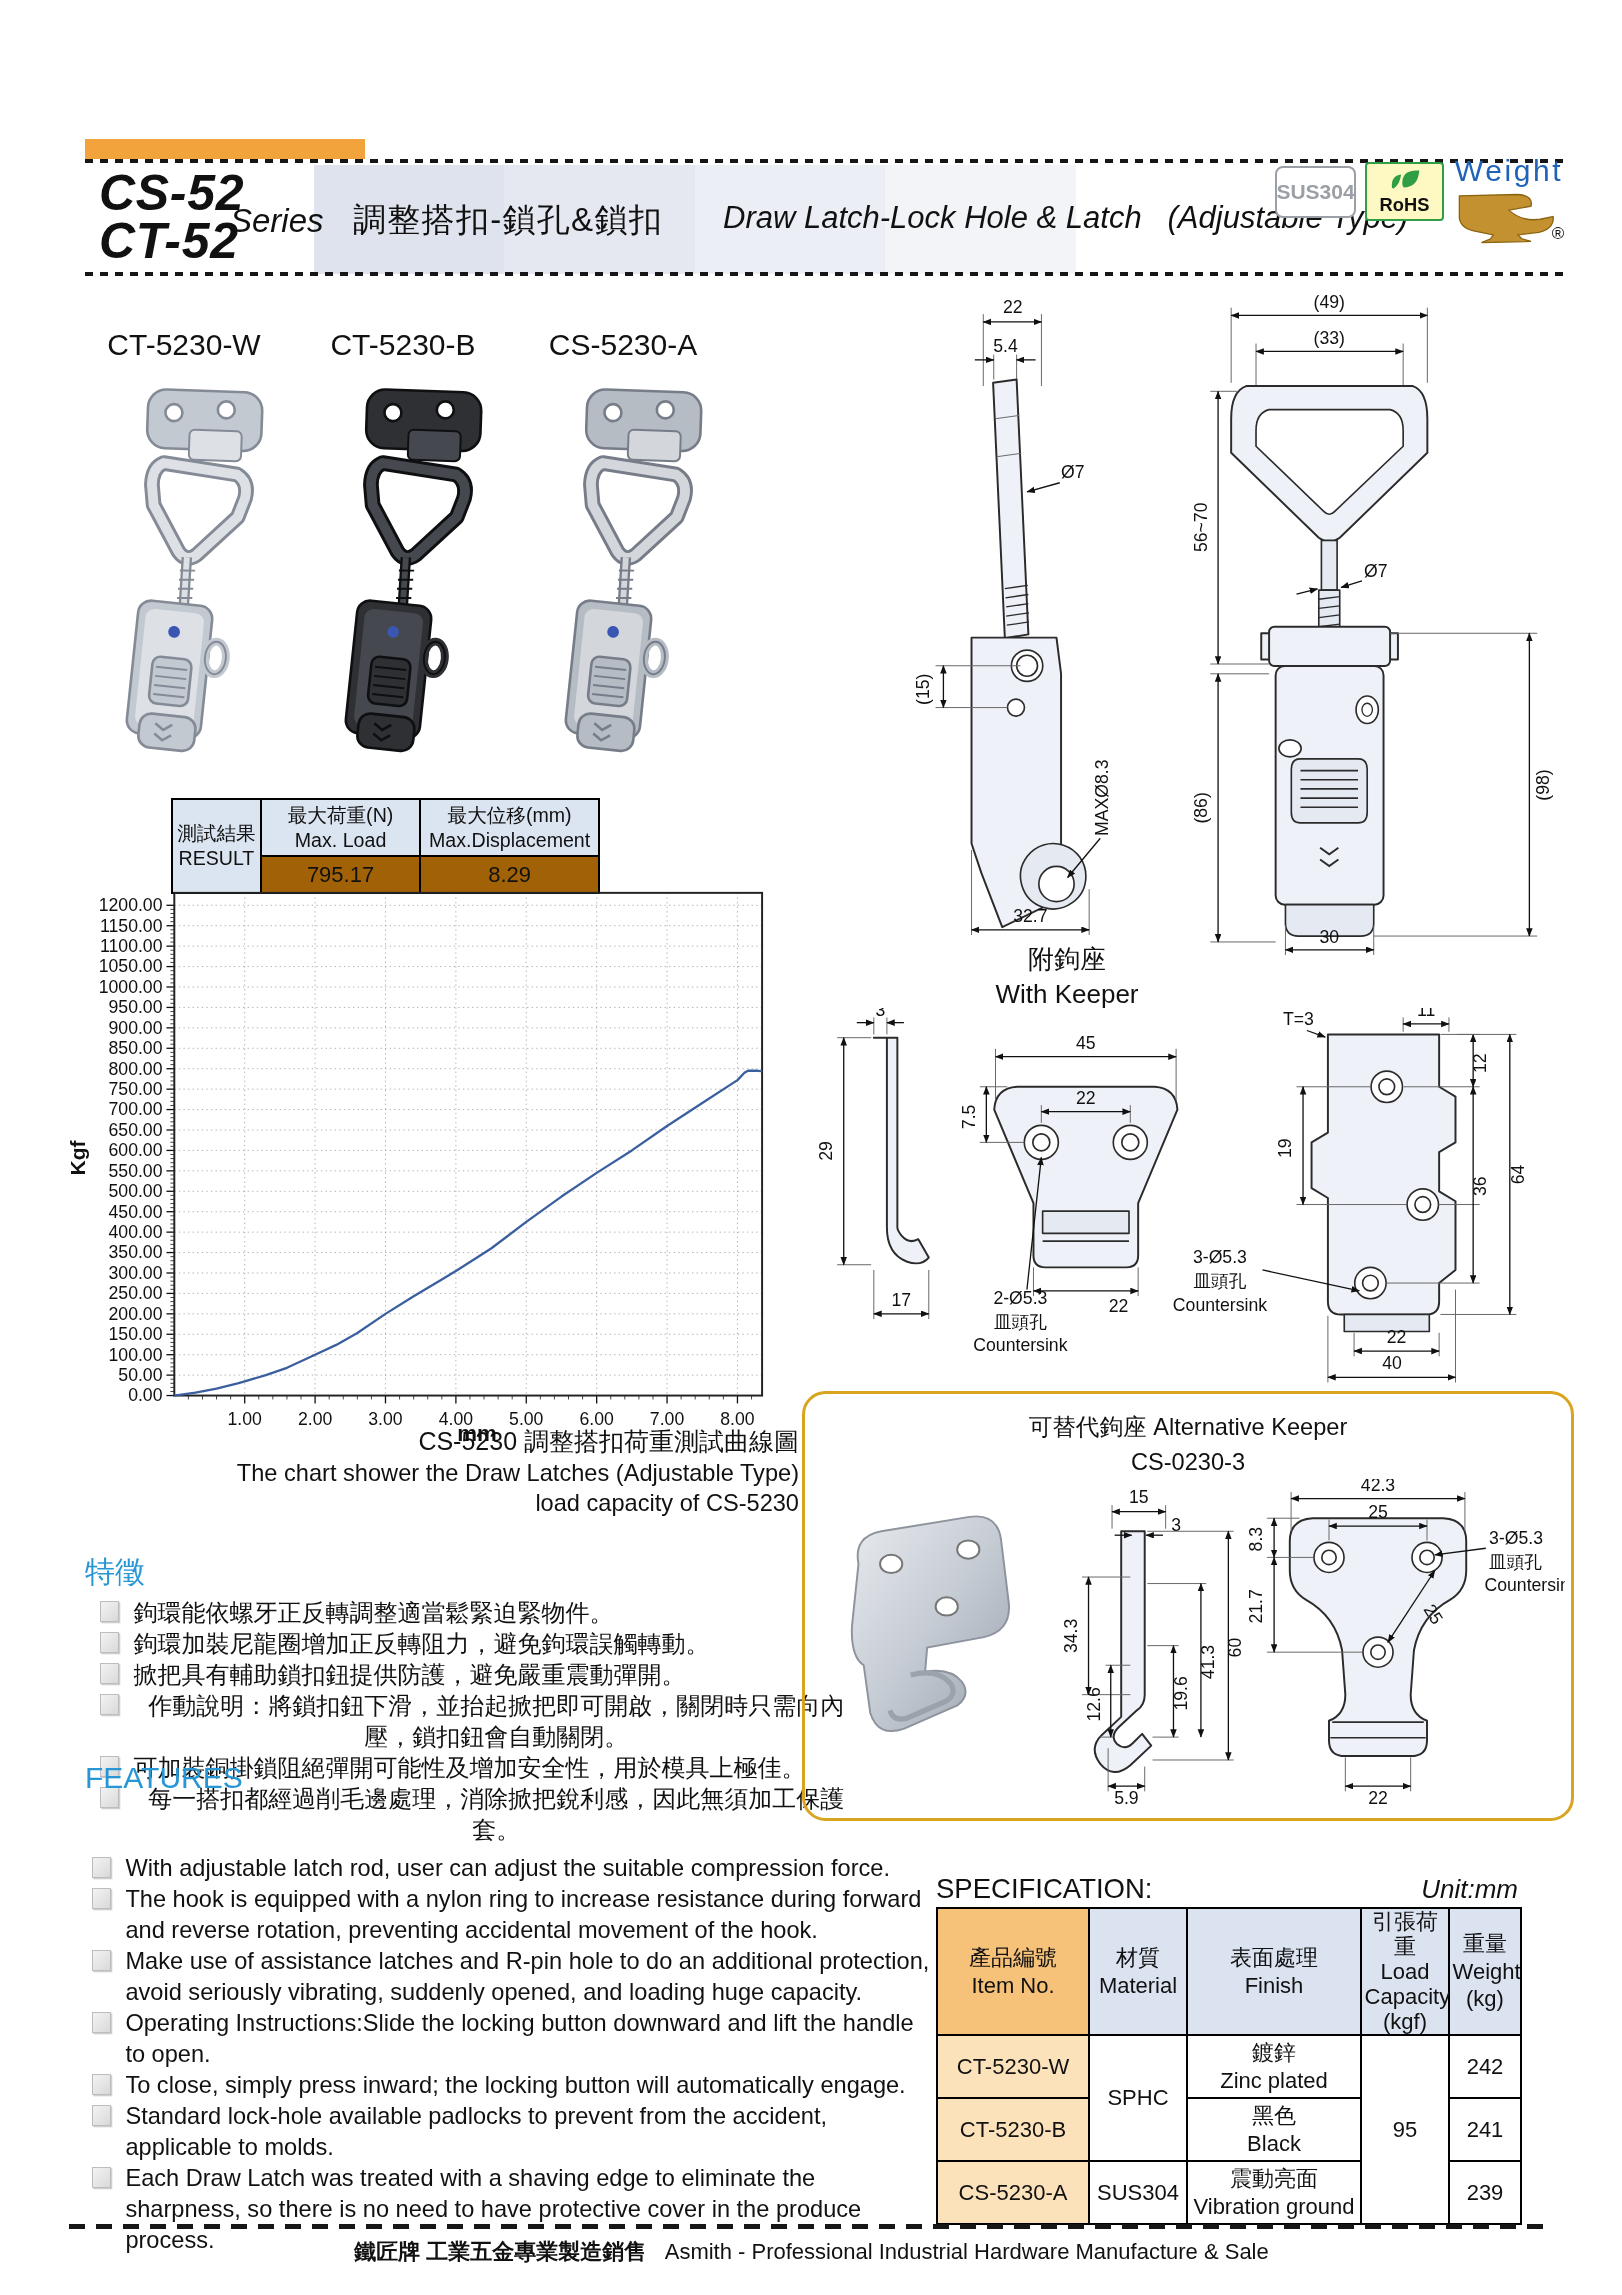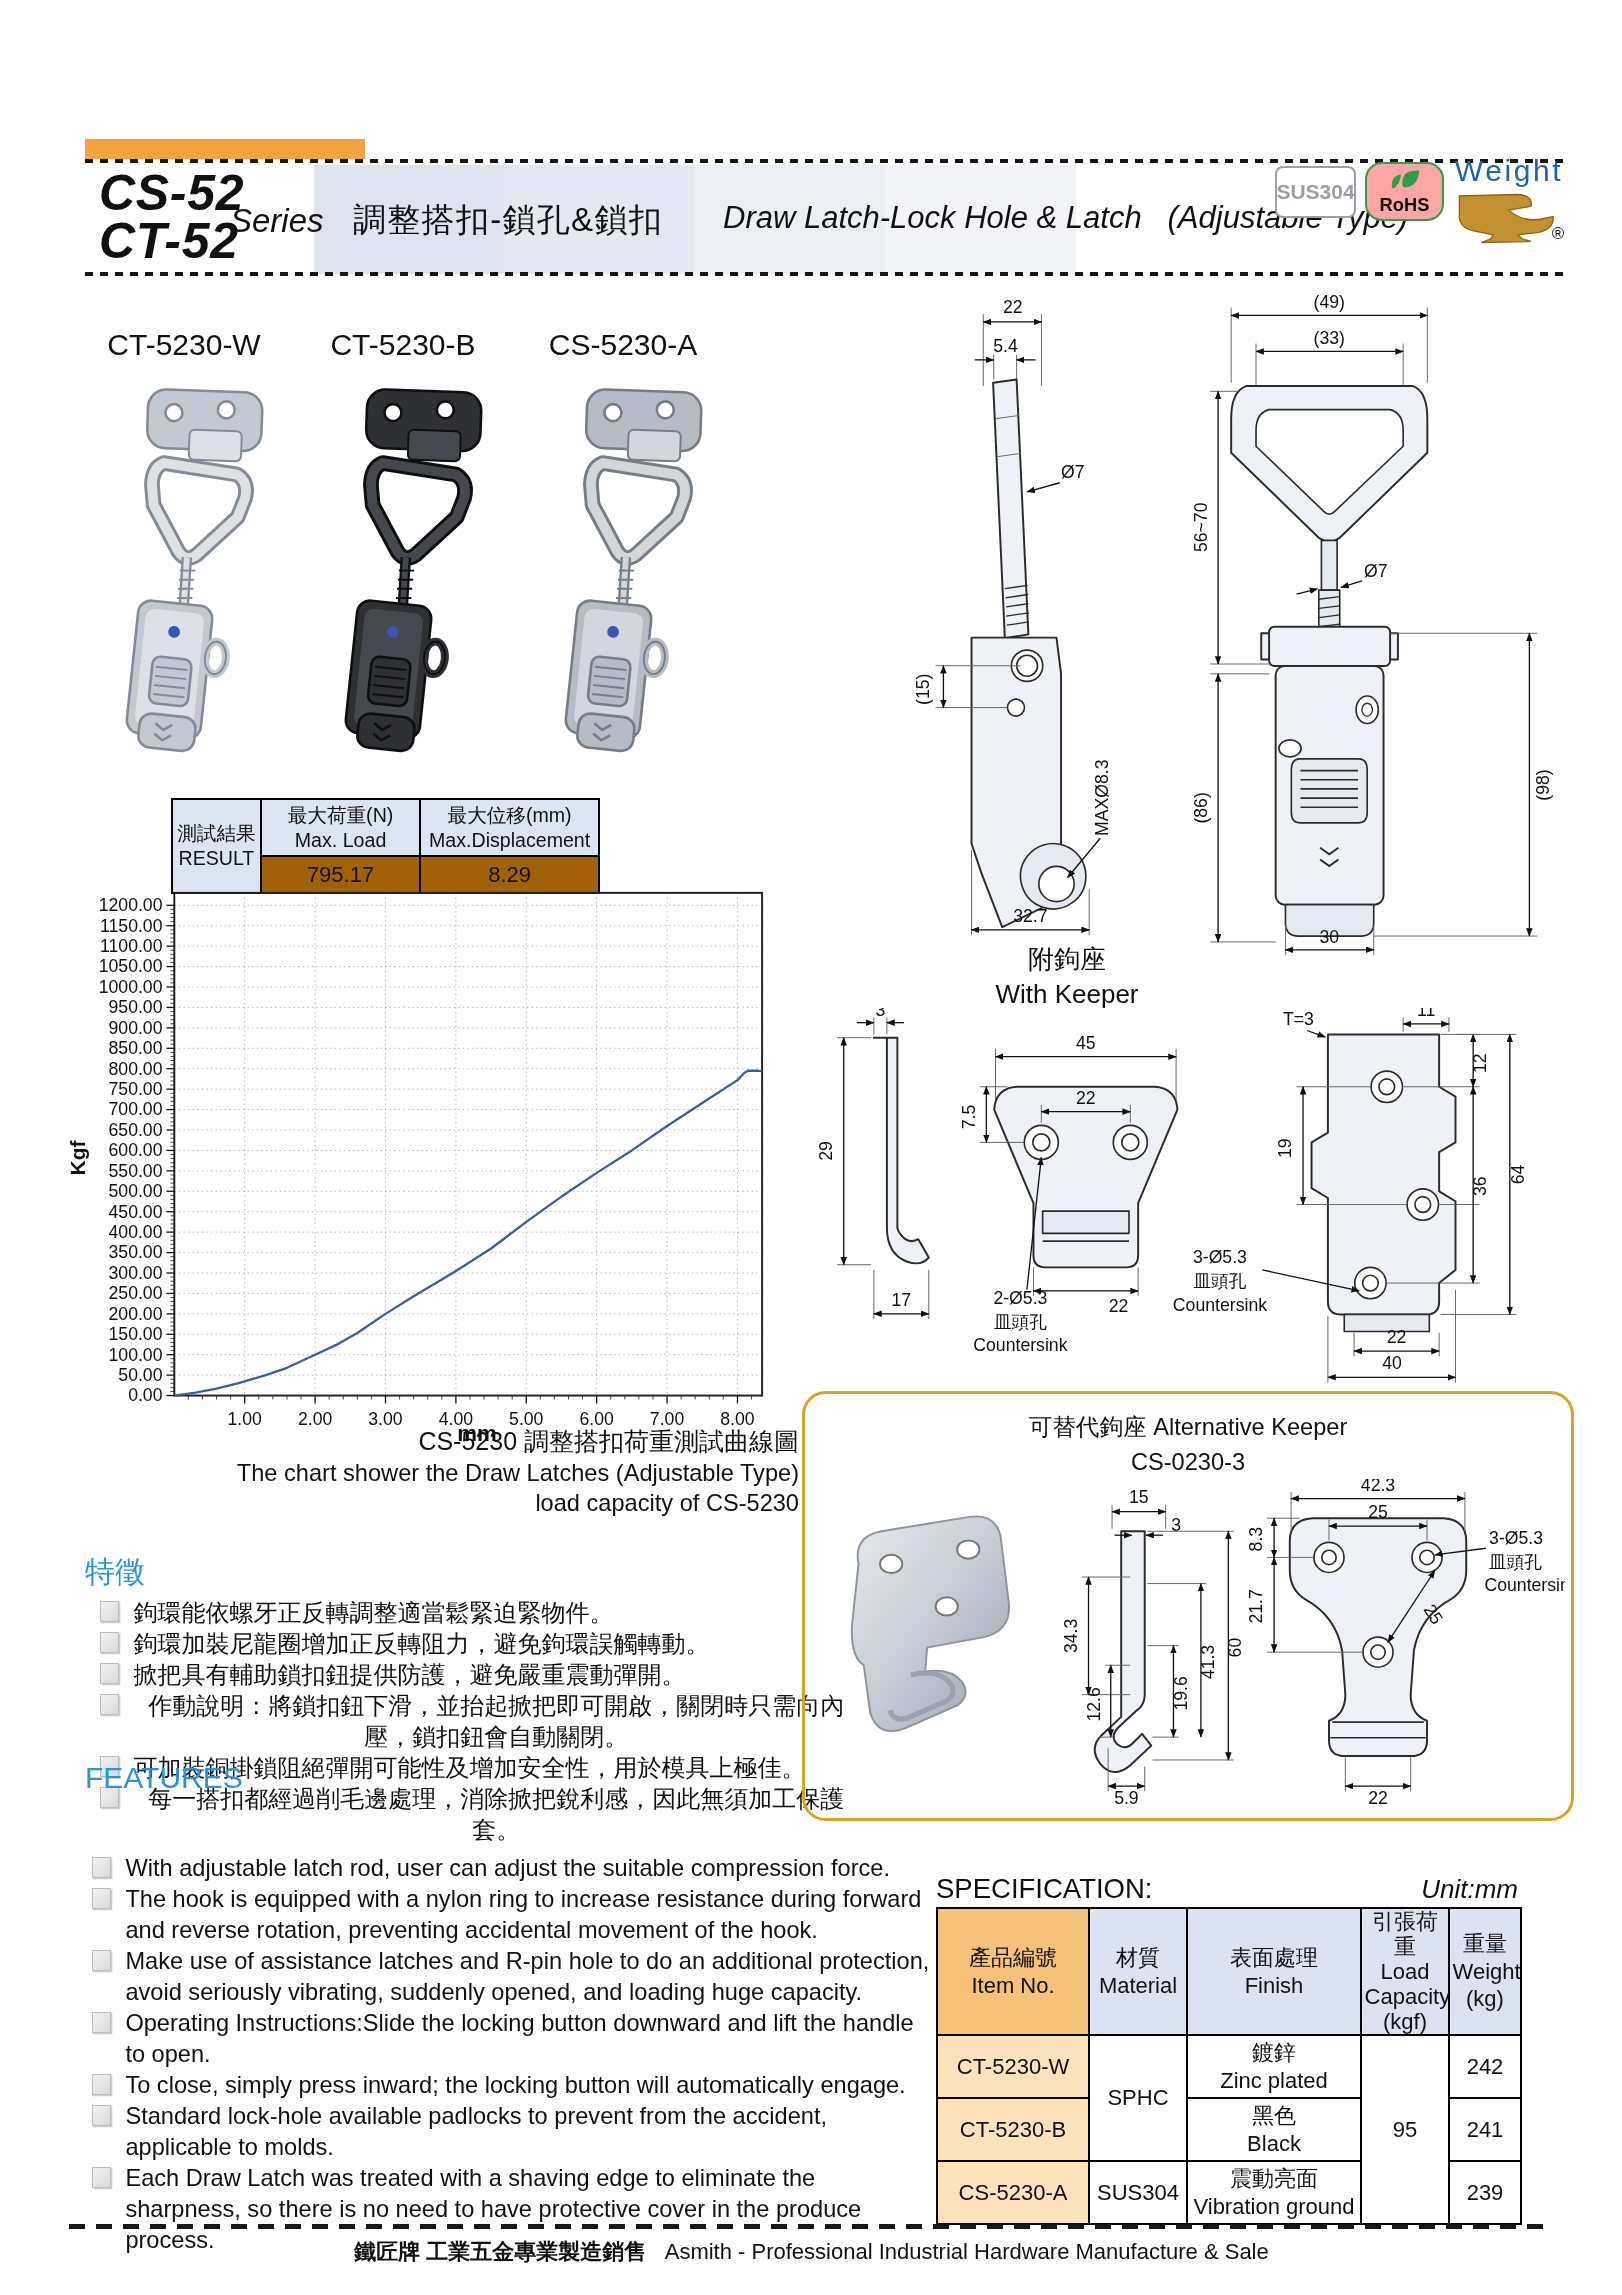--- a/index.html
+++ b/index.html
@@ -9,21 +9,21 @@
   .dashline{height:3.9px;background:repeating-linear-gradient(90deg,#161616 0 7.9px,transparent 7.9px 15px);}
   .footdash{height:4.6px;background:repeating-linear-gradient(90deg,#161616 0 15.7px,transparent 15.7px 27px);}
   .orangebar{background:#F2A33C;}
   .codes{font-weight:bold;font-style:italic;font-size:50px;line-height:48px;letter-spacing:0.7px;}
   .series{font-style:italic;font-size:33px;}
   .band{background:linear-gradient(90deg,#dfe3ed 0 25%,#e5e8f1 25% 50%,#ebeef4 50% 75%,#f2f4f8 75% 100%);}
   .title-zh{font-size:33px;letter-spacing:1.3px;font-weight:500;}
   .title-en{font-size:31px;font-style:italic;white-space:nowrap;}
   .badge-sus{border:2.6px solid #9aa0a6;border-radius:7.9px;color:#9aa0a6;font-weight:bold;
              font-size:21px;display:flex;align-items:center;justify-content:center;background:#fff;}
-  .badge-rohs{border:2.6px solid #2f9e44;border-radius:17px;background:#fca5a5;display:flex;flex-direction:column;
+  .badge-rohs{border:2.6px solid #2f9e44;border-radius:4px;background:#fef9c3;display:flex;flex-direction:column;
               align-items:center;justify-content:center;}
   .badge-rohs .rtxt{font-weight:bold;font-size:18.3px;color:#111;}
   .brand-name{color:#1f63b8;font-size:30px;letter-spacing:2.6px;}
   .prod-label{font-size:30px;text-align:center;width:222px;}
   table{border-collapse:collapse;}
   .rtable{font-size:19.6px;text-align:center;}
   .rtable td{border:2px solid #000;padding:0 1px;}
   .rtable .hd{background:#dbe5f1;height:55px;line-height:25px;}
   .rtable .val{height:35px;font-size:22px;background:#a16207;}
   .sp-head{font-size:27.5px;}

